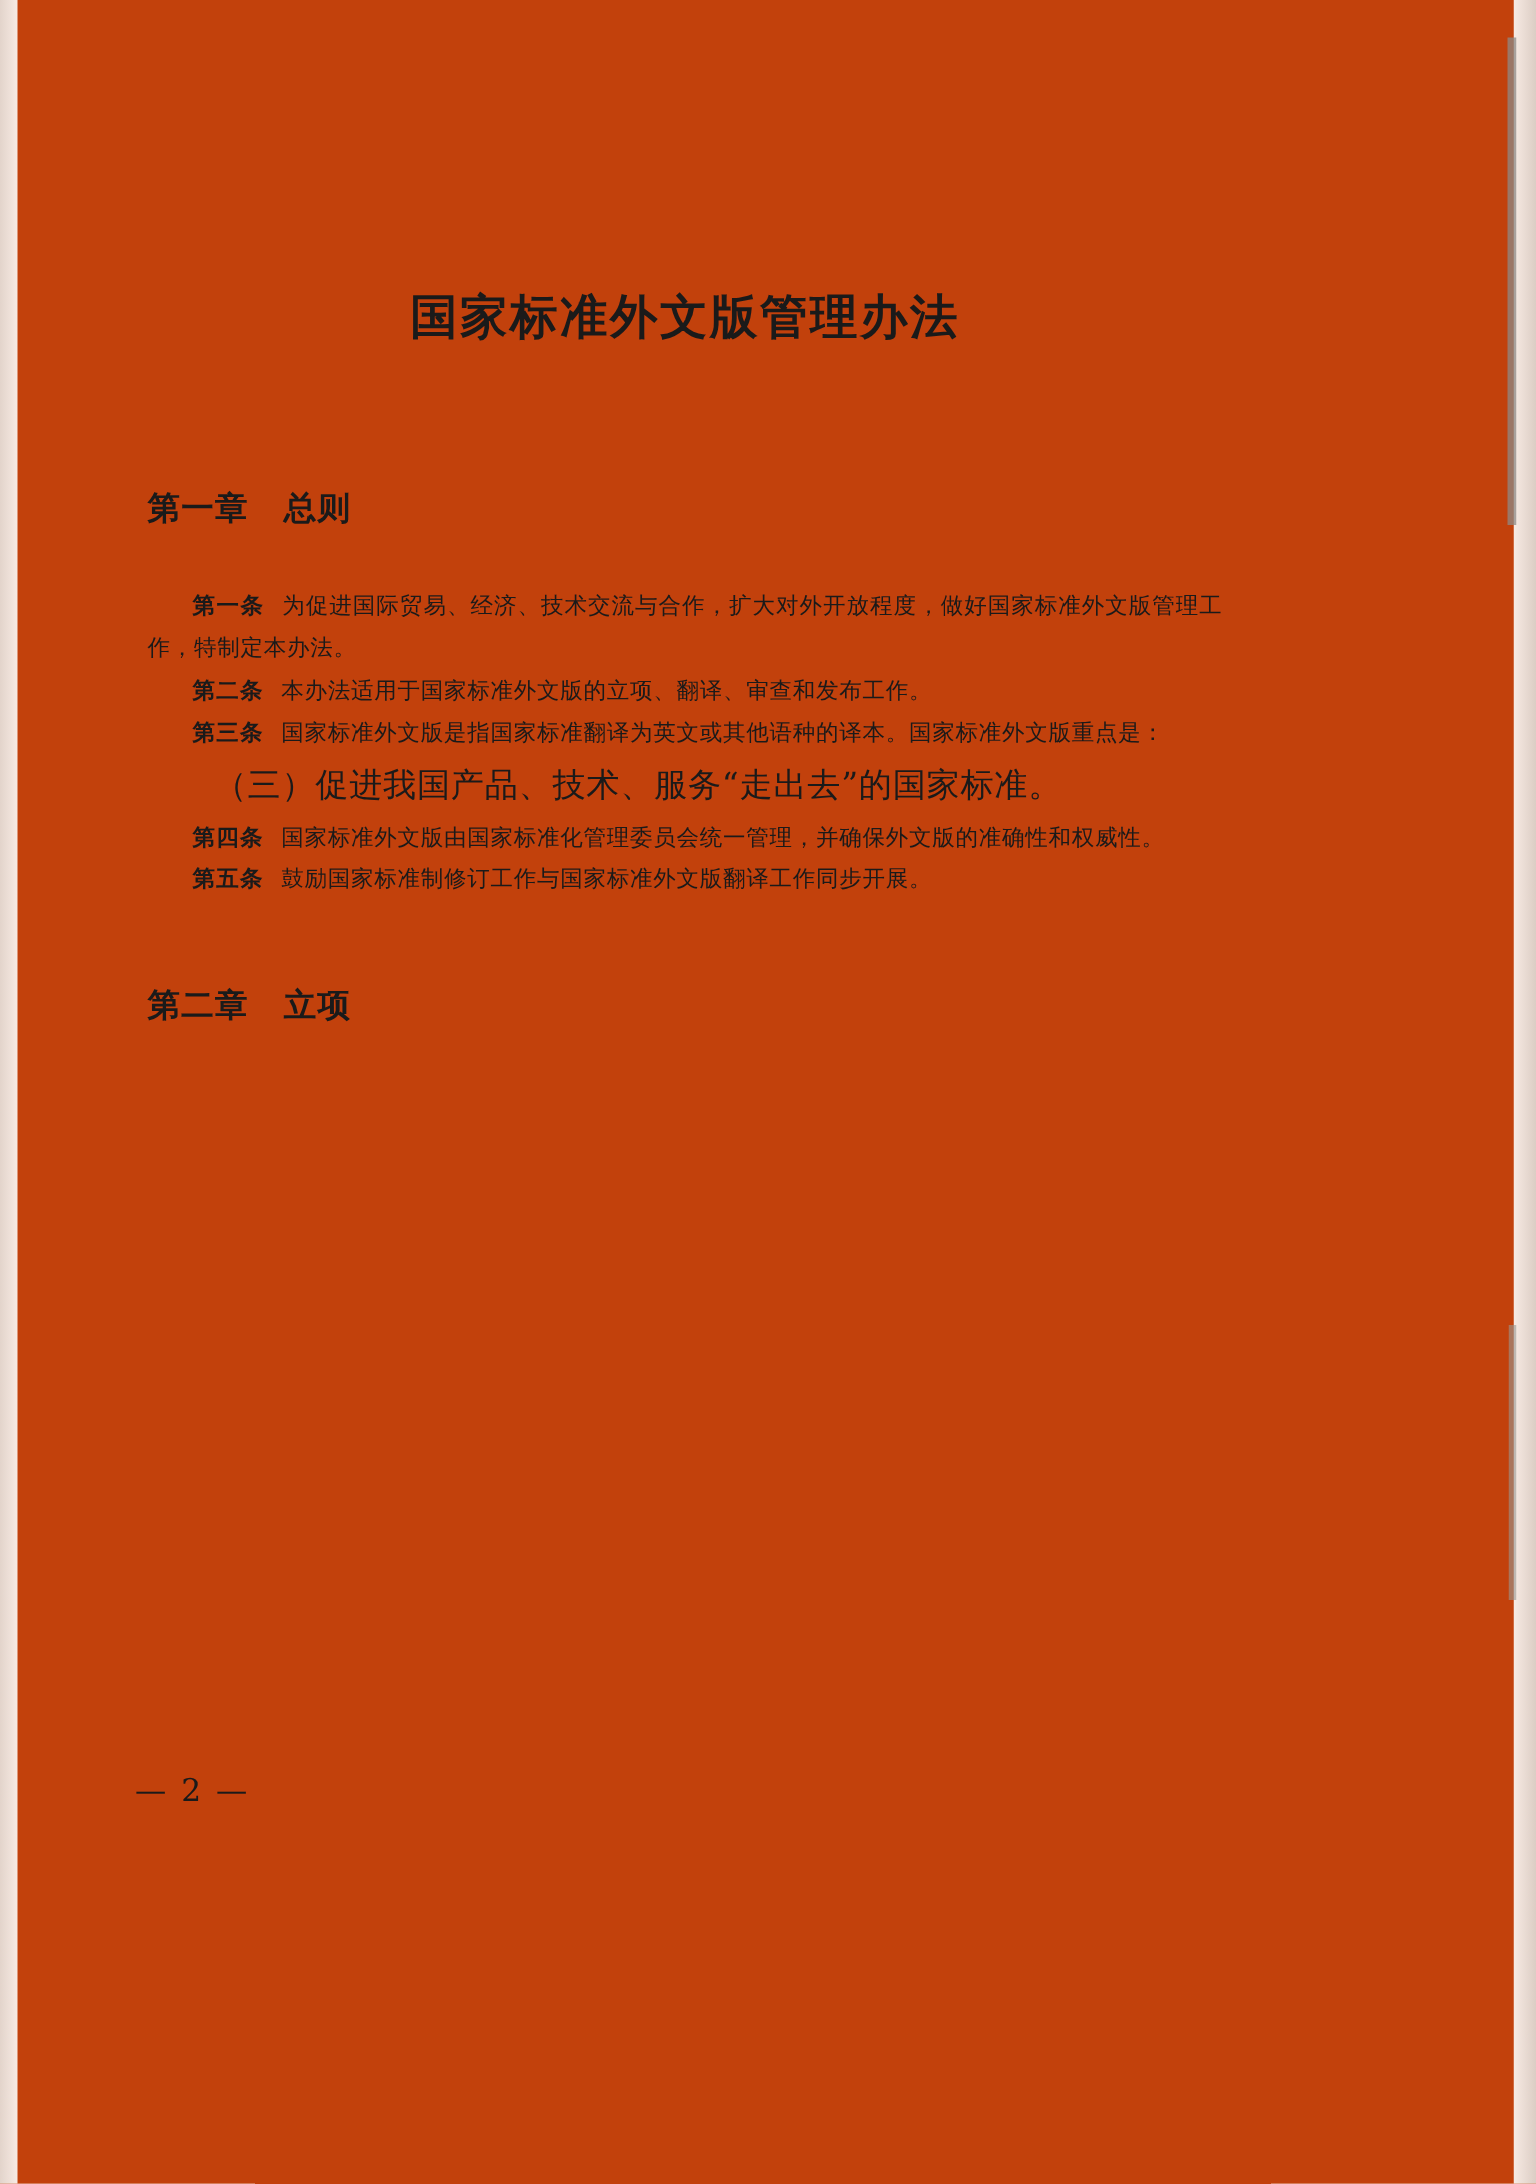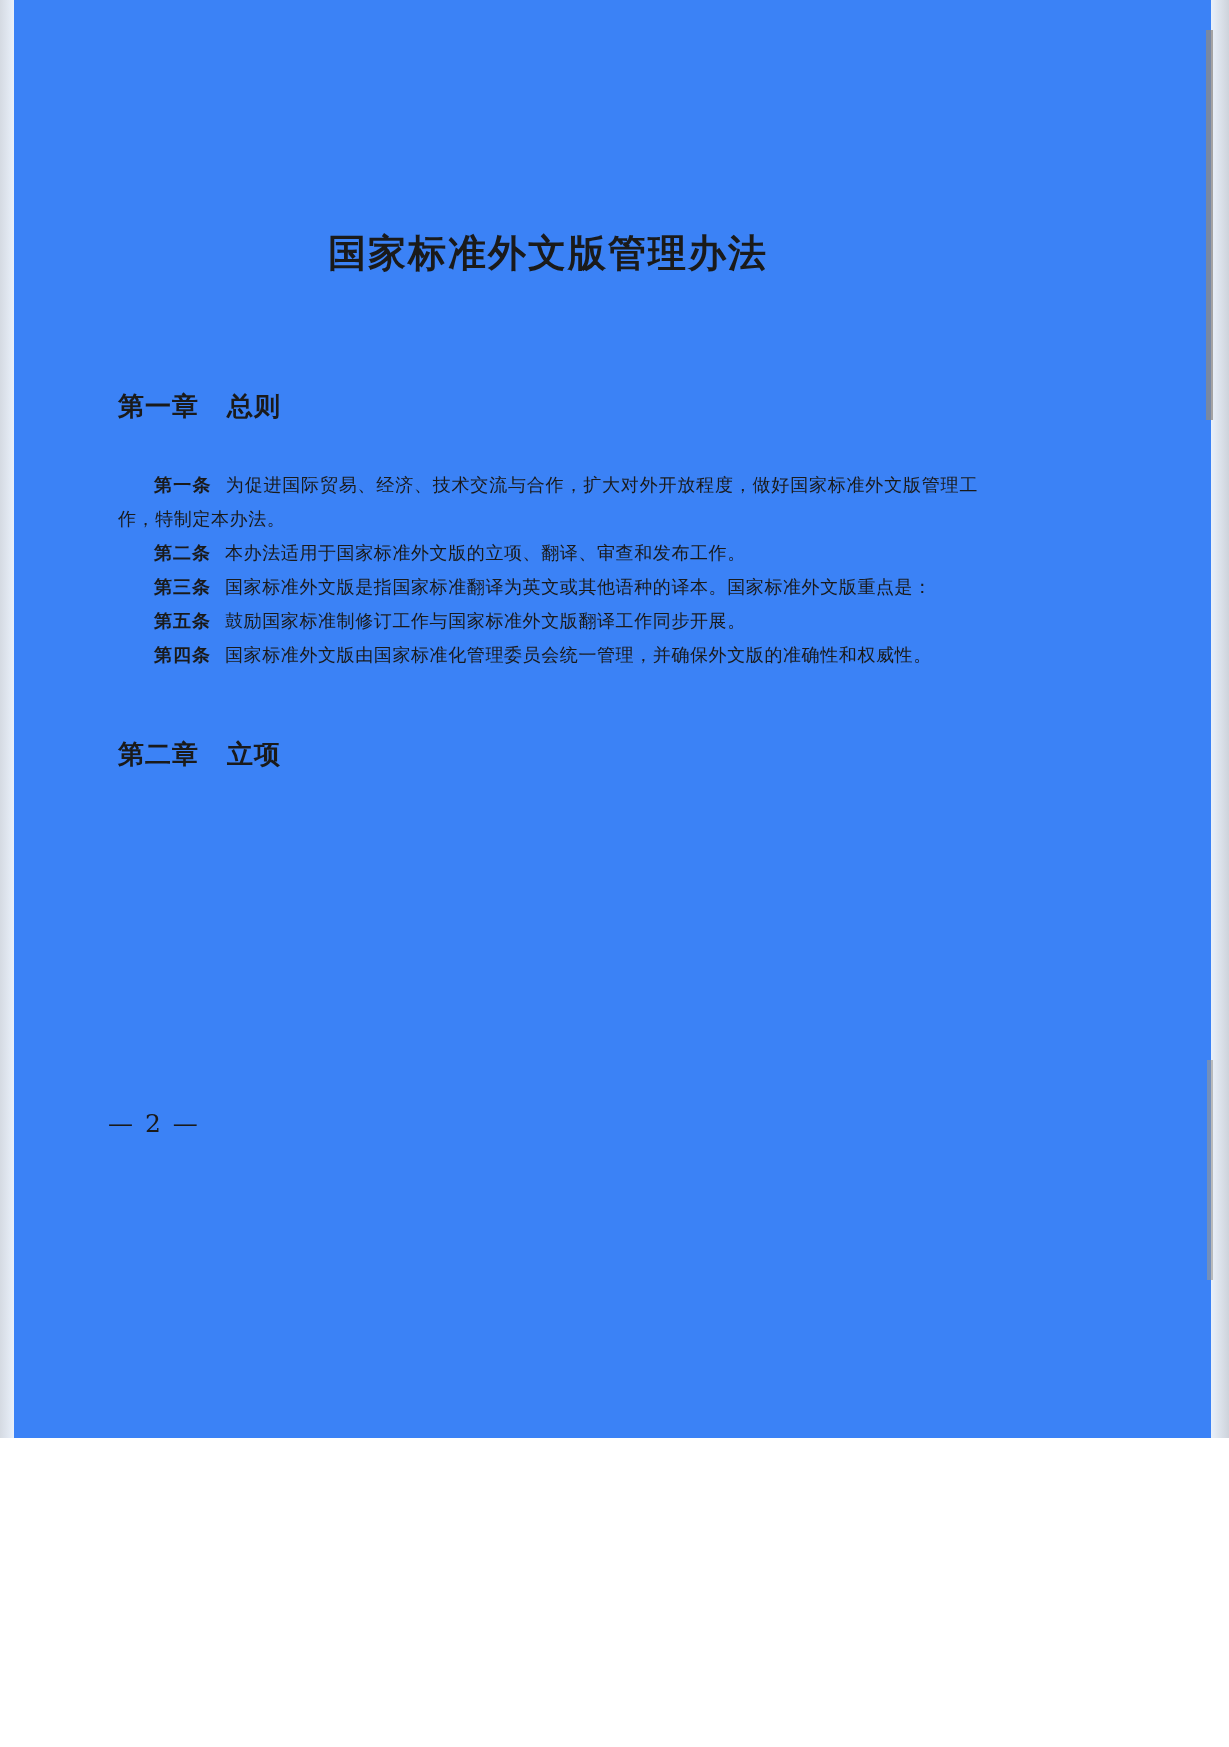--- a/index.html
+++ b/index.html
@@ -10,22 +10,22 @@
     width: 1229px;
     height: 1747px;
     background: #ffffff;
     font-family: "DejaVu Serif", "Liberation Serif", serif;
     color: #1a1a1a;
     overflow: hidden;
   }
   .page {
     position: relative;
     width: 1229px;
-    height: 1438px;
-    background: #3b82f6;
+    height: 1747px;
+    background: #c2410c;
     box-sizing: border-box;
   }
   
   .scan-edge-left {
     position: absolute;
     top: 0;
     left: 0;
     width: 14px;
     height: 100%;
     background: linear-gradient(to right, #e6e4e0, #fdfdfb);
@@ -142,24 +142,25 @@
     <h1 class="doc-title">国家标准外文版管理办法</h1>
 
     <h2 class="chapter chapter-1"><span>第一章</span><span class="chapter-gap"></span><span>总则</span></h2>
 
     <p class="para para-first"><span class="art-label">第一条</span><span class="art-gap"></span><span>为促进国际贸易、经济、技术交流与合作，扩大对外开放程度，做好国家标准外文版管理工作，特制定本办法。</span></p>
 
     <p class="para"><span class="art-label">第二条</span><span class="art-gap"></span><span>本办法适用于国家标准外文版的立项、翻译、审查和发布工作。</span></p>
 
     <p class="para"><span class="art-label">第三条</span><span class="art-gap"></span><span>国家标准外文版是指国家标准翻译为英文或其他语种的译本。国家标准外文版重点是：</span></p>
 
+    <p class="item">（三）促进我国产品、技术、服务“走出去”的国家标准。</p>
+
+    <p class="para"><span class="art-label">第四条</span><span class="art-gap"></span><span>国家标准外文版由国家标准化管理委员会统一管理，并确保外文版的准确性和权威性。</span></p>
 
     <p class="para"><span class="art-label">第五条</span><span class="art-gap"></span><span>鼓励国家标准制修订工作与国家标准外文版翻译工作同步开展。</span></p>
-
-    <p class="para"><span class="art-label">第四条</span><span class="art-gap"></span><span>国家标准外文版由国家标准化管理委员会统一管理，并确保外文版的准确性和权威性。</span></p>
 
     <h2 class="chapter chapter-2"><span>第二章</span><span class="chapter-gap"></span><span>立项</span></h2>
 
 
   </div>
 
   <div class="page-number">— 2 —</div>
 
 </div>
 

